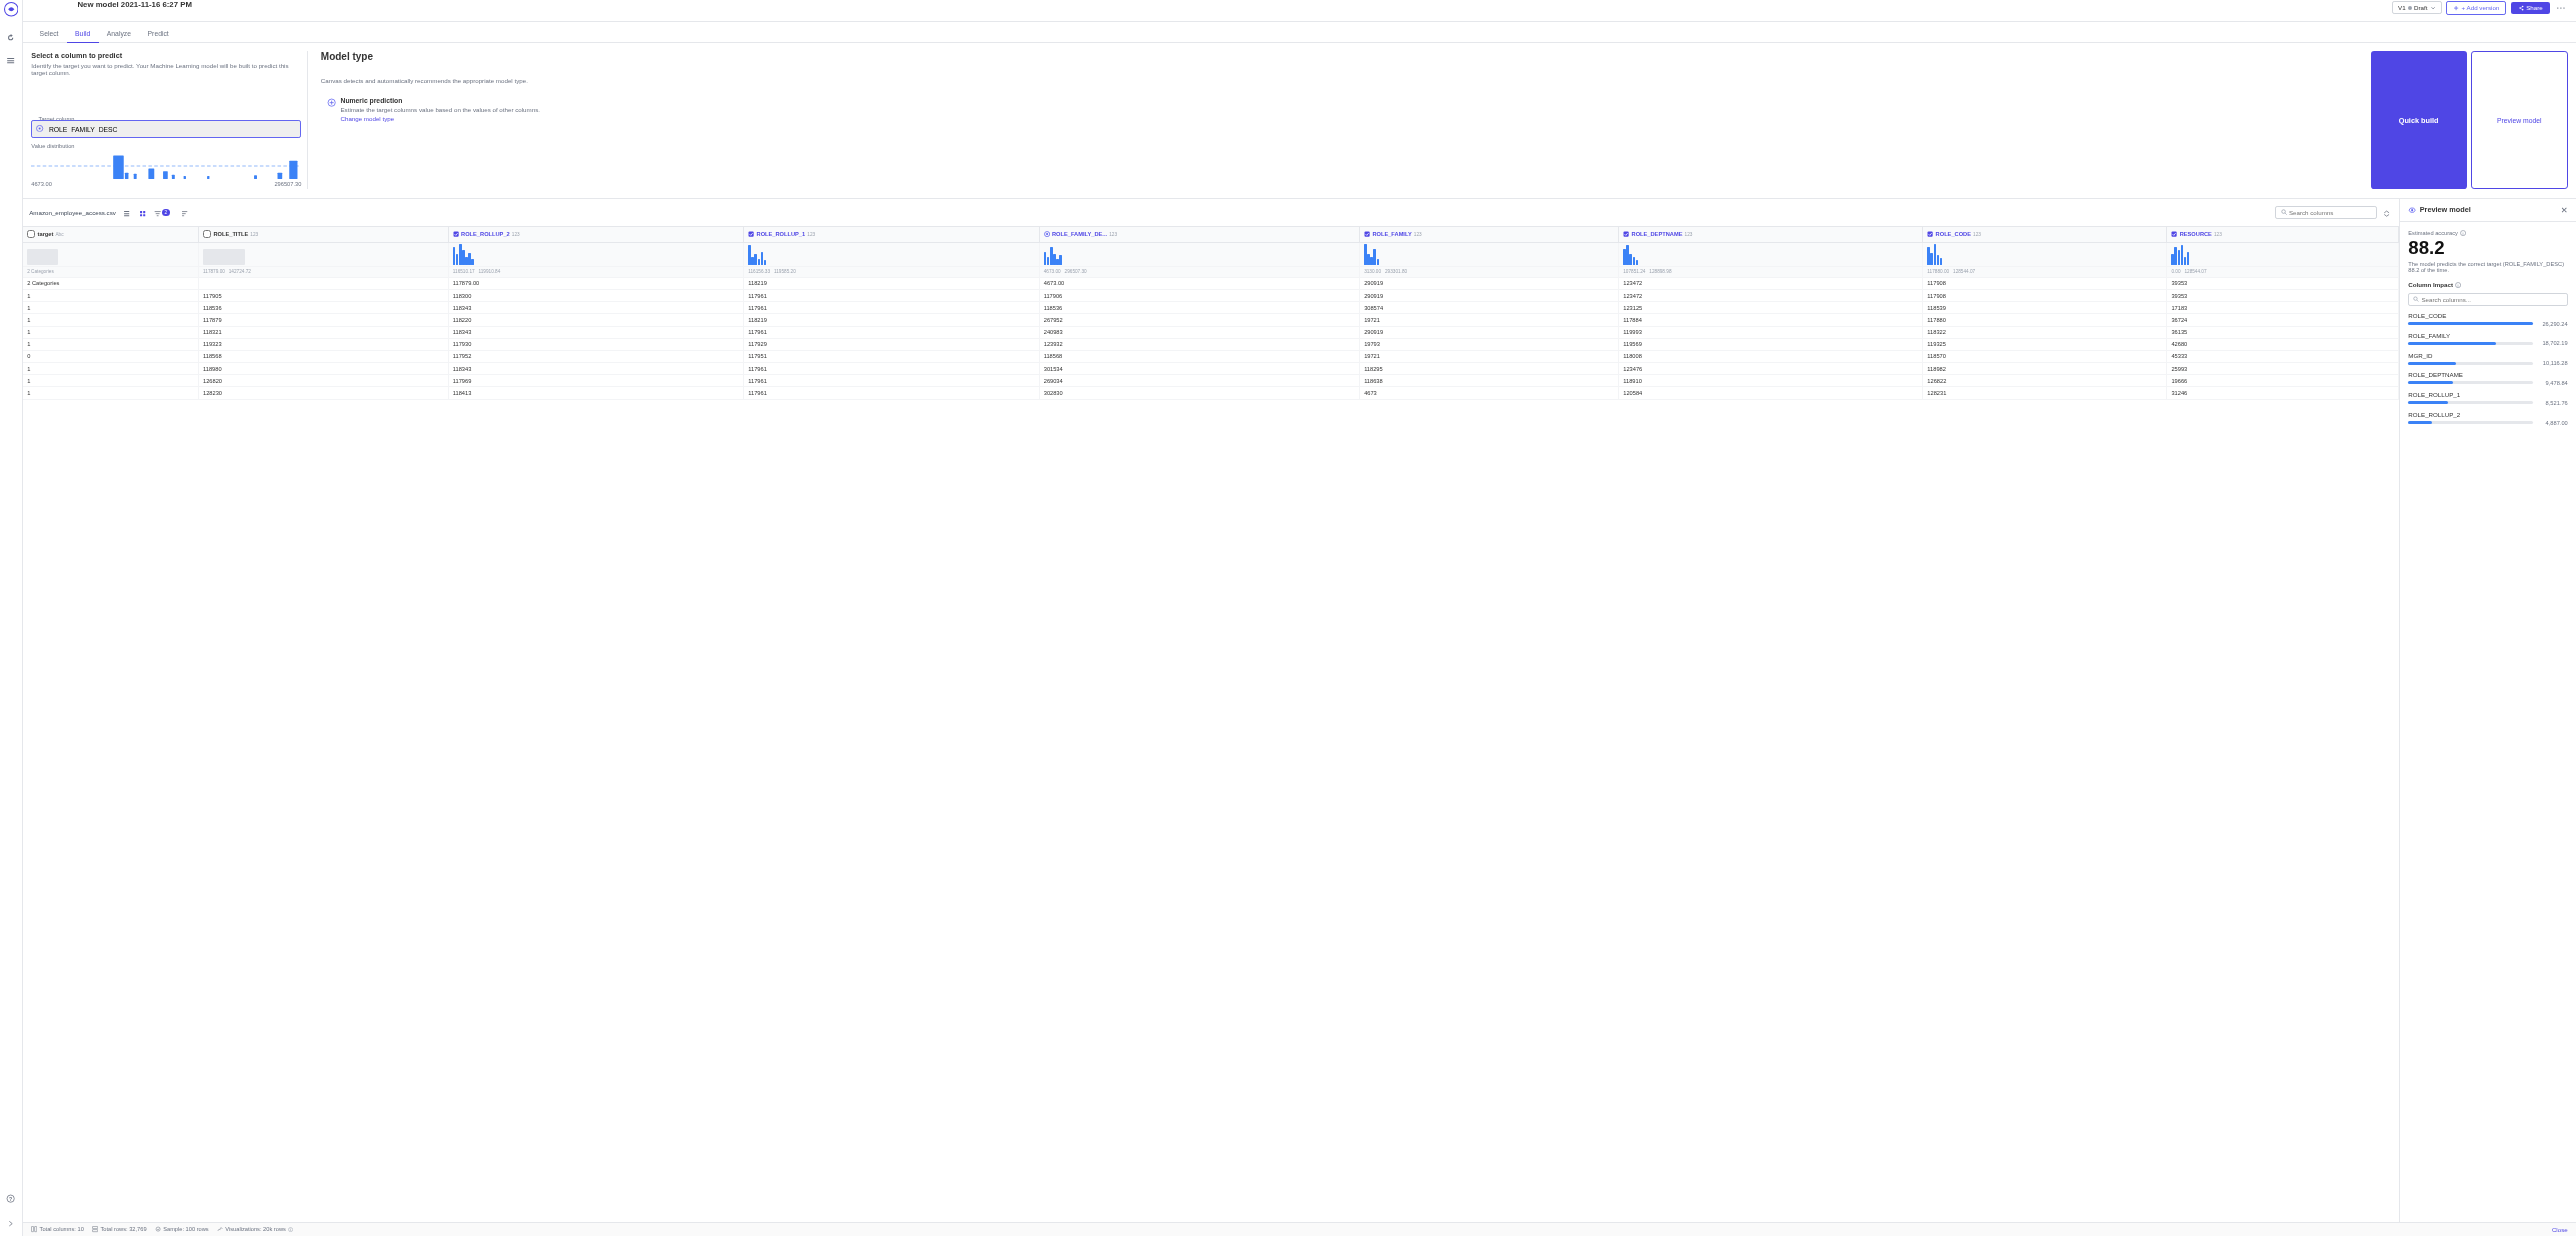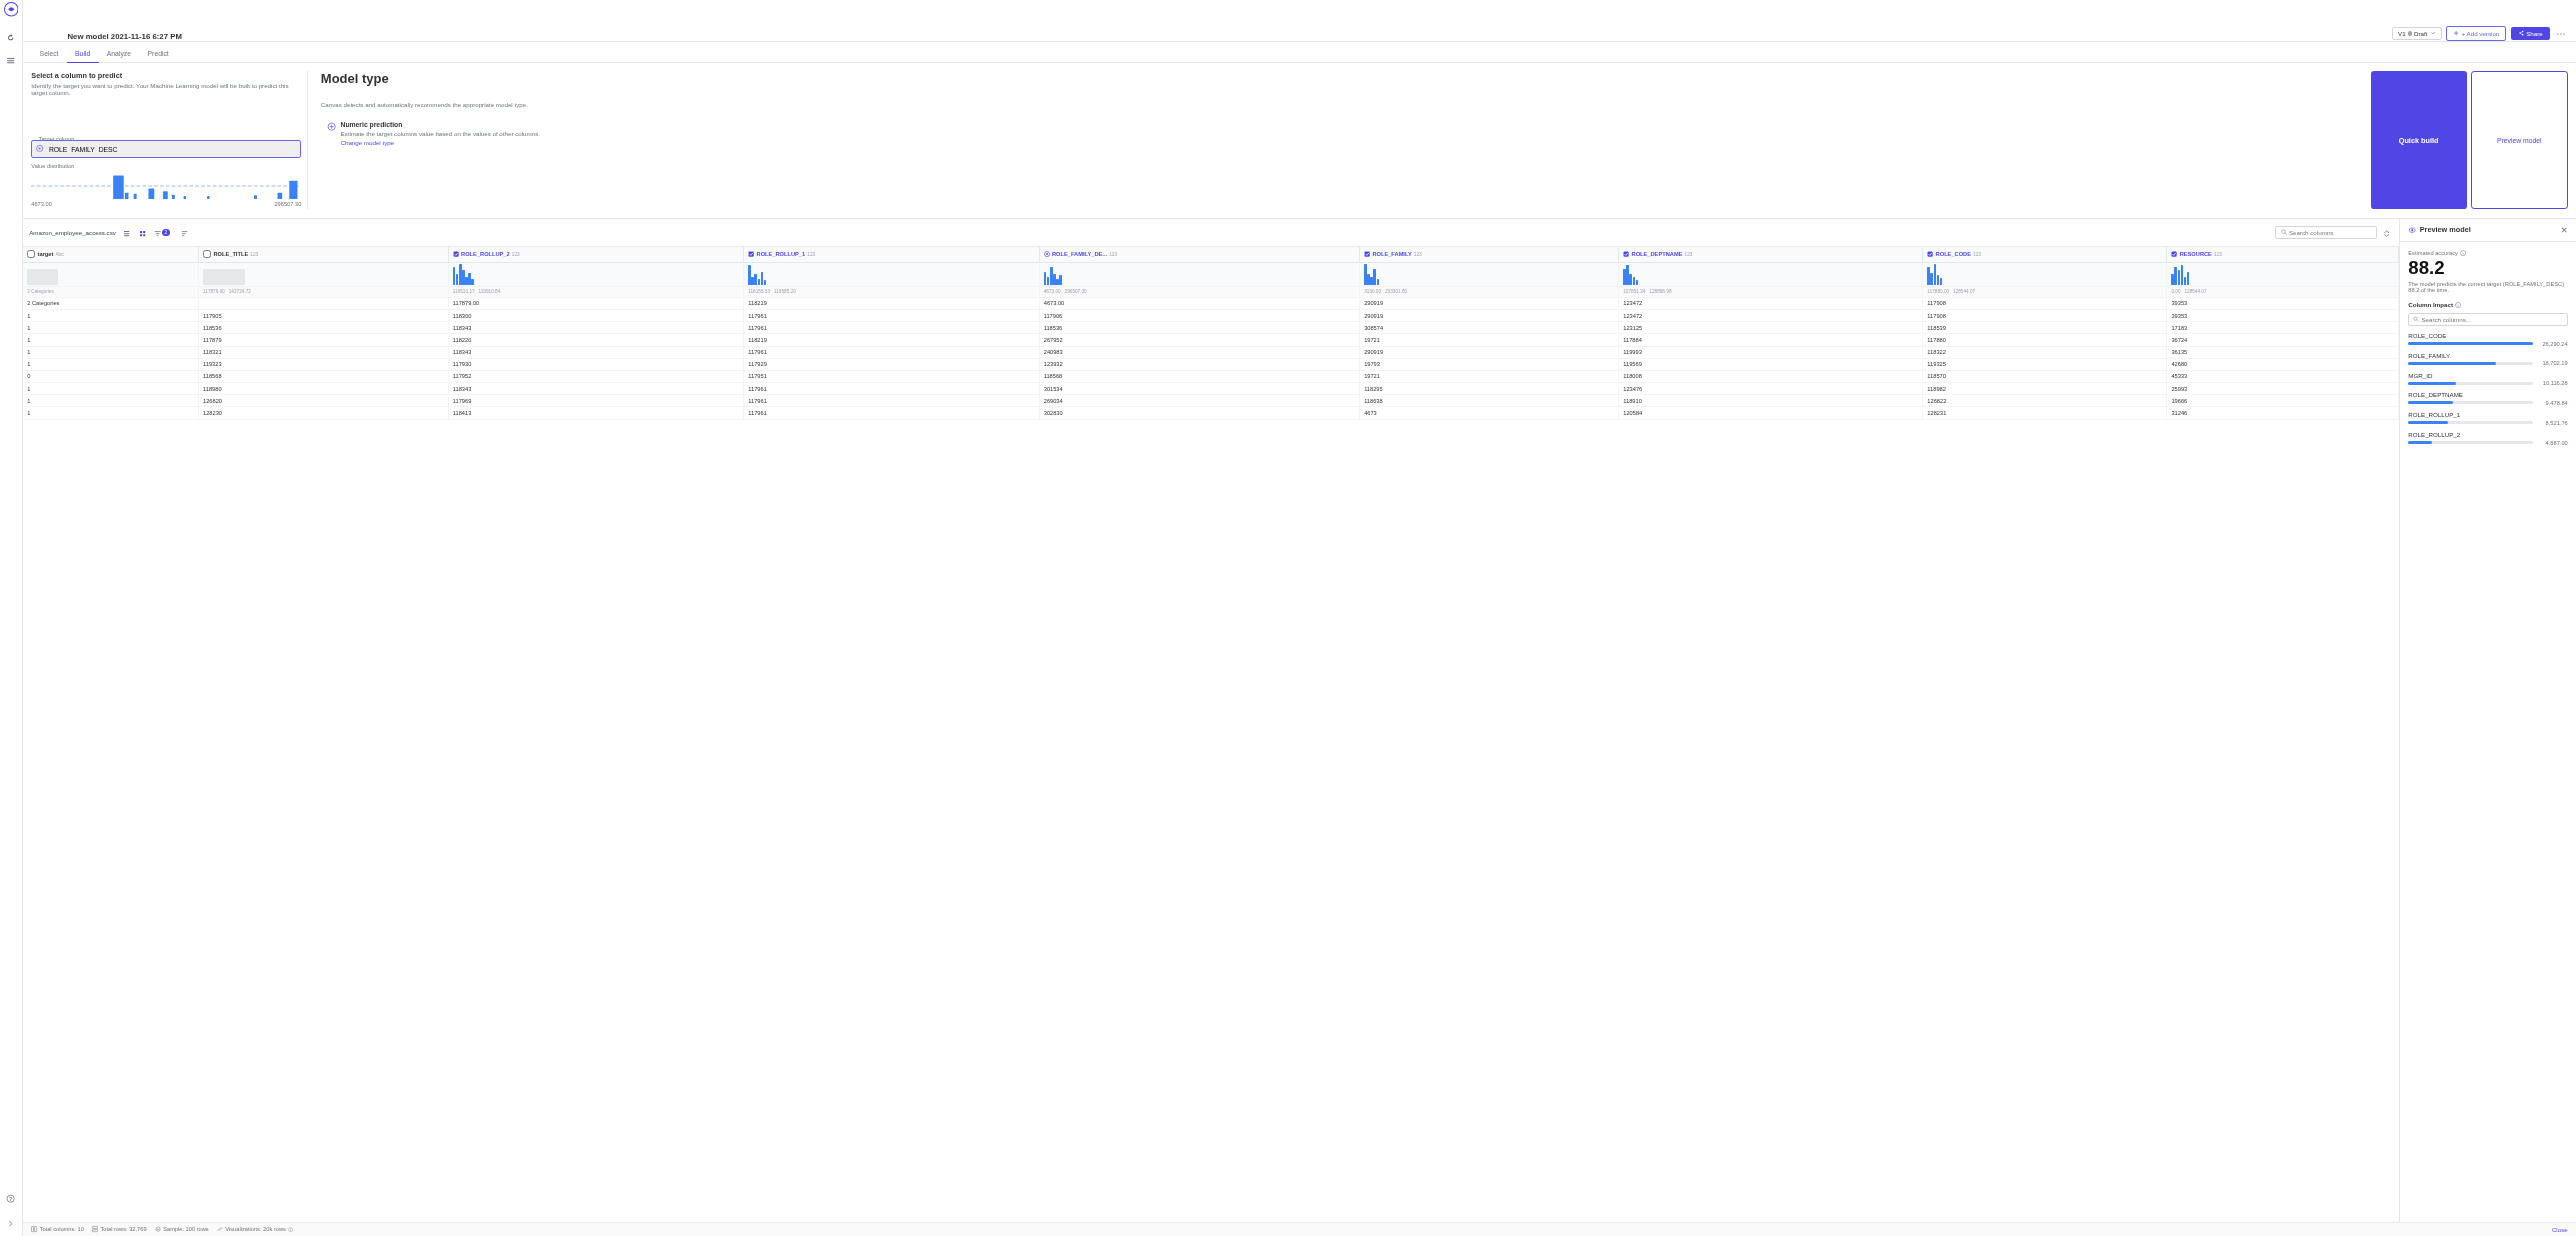--- a/index.html
+++ b/index.html
@@ -1,19 +1,19 @@
 <!DOCTYPE html>
 <html style="font-size:8.3px"><head>
   <meta charset="utf-8">
   <style>
     * { box-sizing: border-box; margin: 0; padding: 0; }
     body { font-family: -apple-system, BlinkMacSystemFont, 'Segoe UI', sans-serif; font-size: 6.8px; background: #fff; color: #333; overflow: hidden; }
 
     
-    .topbar { display: flex; align-items: flex-end; height: 42px; border-bottom: 0.5px solid #e5e7eb; padding: 0 8.3px; gap: 9px; }
+    .topbar { display: flex; align-items: flex-start; height: 22px; border-bottom: 0.5px solid #e5e7eb; padding: 0 8.3px; gap: 19px; }
     .topbar-logo { width: 14.5px; height: 14.5px; }
     .topbar-title { font-size: 7.8px; font-weight: 600; flex: 1; margin-left: 4.2px; }
     .topbar-right { display: flex; align-items: center; gap: 4.2px; }
     .version-badge { display: flex; align-items: center; gap: 2.1px; border: 0.5px solid #d1d5db; border-radius: 2.1px; padding: 2.1px 5.2px; font-size: 6.2px; }
     .draft-dot { width: 4.2px; height: 4.2px; background: #9ca3af; border-radius: 50%; }
     .btn-add-version { display: flex; align-items: center; gap: 2.1px; border: 0.5px solid #6366f1; color: #6366f1; border-radius: 2.1px; padding: 2.6px 6.2px; font-size: 6.2px; cursor: pointer; background: #fff; }
     .btn-share { display: flex; align-items: center; gap: 2.1px; background: #4f46e5; color: #fff; border: none; border-radius: 2.1px; padding: 2.6px 7.3px; font-size: 6.2px; cursor: pointer; }
     .btn-more { background: none; border: none; cursor: pointer; padding: 2.1px; font-size: 9.3px; color: #6b7280; }
 
     
@@ -34,21 +34,21 @@
     .predict-column h3 { font-size: 7.3px; font-weight: 600; margin-bottom: 2.1px; }
     .predict-column p { font-size: 6.2px; color: #6b7280; margin-bottom: 6.2px; }
     .target-input-wrap { position: relative; }
     .target-label { font-size: 5.7px; color: #6b7280; position: absolute; top: -4.2px; left: 5.2px; background: #fff; padding: 0 2.1px; }
     .target-input { width: 100%; border: 0.5px solid #6366f1; border-radius: 2.1px; padding: 4.2px 6.2px 4.2px 16.6px; font-size: 6.8px; appearance: none; cursor: pointer; }
     .target-icon { position: absolute; left: 5.2px; top: 50%; transform: translateY(-50%); color: #6366f1; font-size: 6.8px; }
     .value-dist-label { font-size: 5.7px; color: #6b7280; margin-top: 5.2px; margin-bottom: 2.1px; }
     .dist-range { display: flex; justify-content: space-between; font-size: 5.7px; color: #6b7280; margin-top: 1px; }
 
     .model-type-section { flex: 1; }
-    .model-type-section h3 { font-size: 13px; font-weight: 600; margin-bottom: 15px; }
+    .model-type-section h3 { font-size: 10px; font-weight: 600; margin-bottom: 15px; }
     .model-type-section p { font-size: 6.2px; color: #6b7280; margin-bottom: 6.2px; }
     .model-type-card { display: flex; gap: 4.2px; align-items: flex-start; padding: 6.2px; }
     .model-icon { color: #6366f1; font-size: 8.3px; margin-top: 1px; }
     .model-type-title { font-size: 6.8px; font-weight: 600; margin-bottom: 2.1px; }
     .model-type-desc { font-size: 6.2px; color: #6b7280; }
     .change-model-link { color: #4f46e5; font-size: 6.2px; cursor: pointer; margin-top: 2.1px; display: inline-block; }
 
     .build-actions { display: flex; flex-direction: row; gap: 4.2px; min-width: 197px; justify-content: center; }
     .btn-quick-build { background: #4f46e5; color: #fff; border: none; border-radius: 3.1px; padding: 7.3px 12.5px; font-size: 7.3px; font-weight: 600; cursor: pointer; width: 100%; }
     .btn-preview-model { background: #fff; color: #4f46e5; border: 0.5px solid #4f46e5; border-radius: 3.1px; padding: 5.2px 12.5px; font-size: 6.8px; cursor: pointer; width: 100%; }

